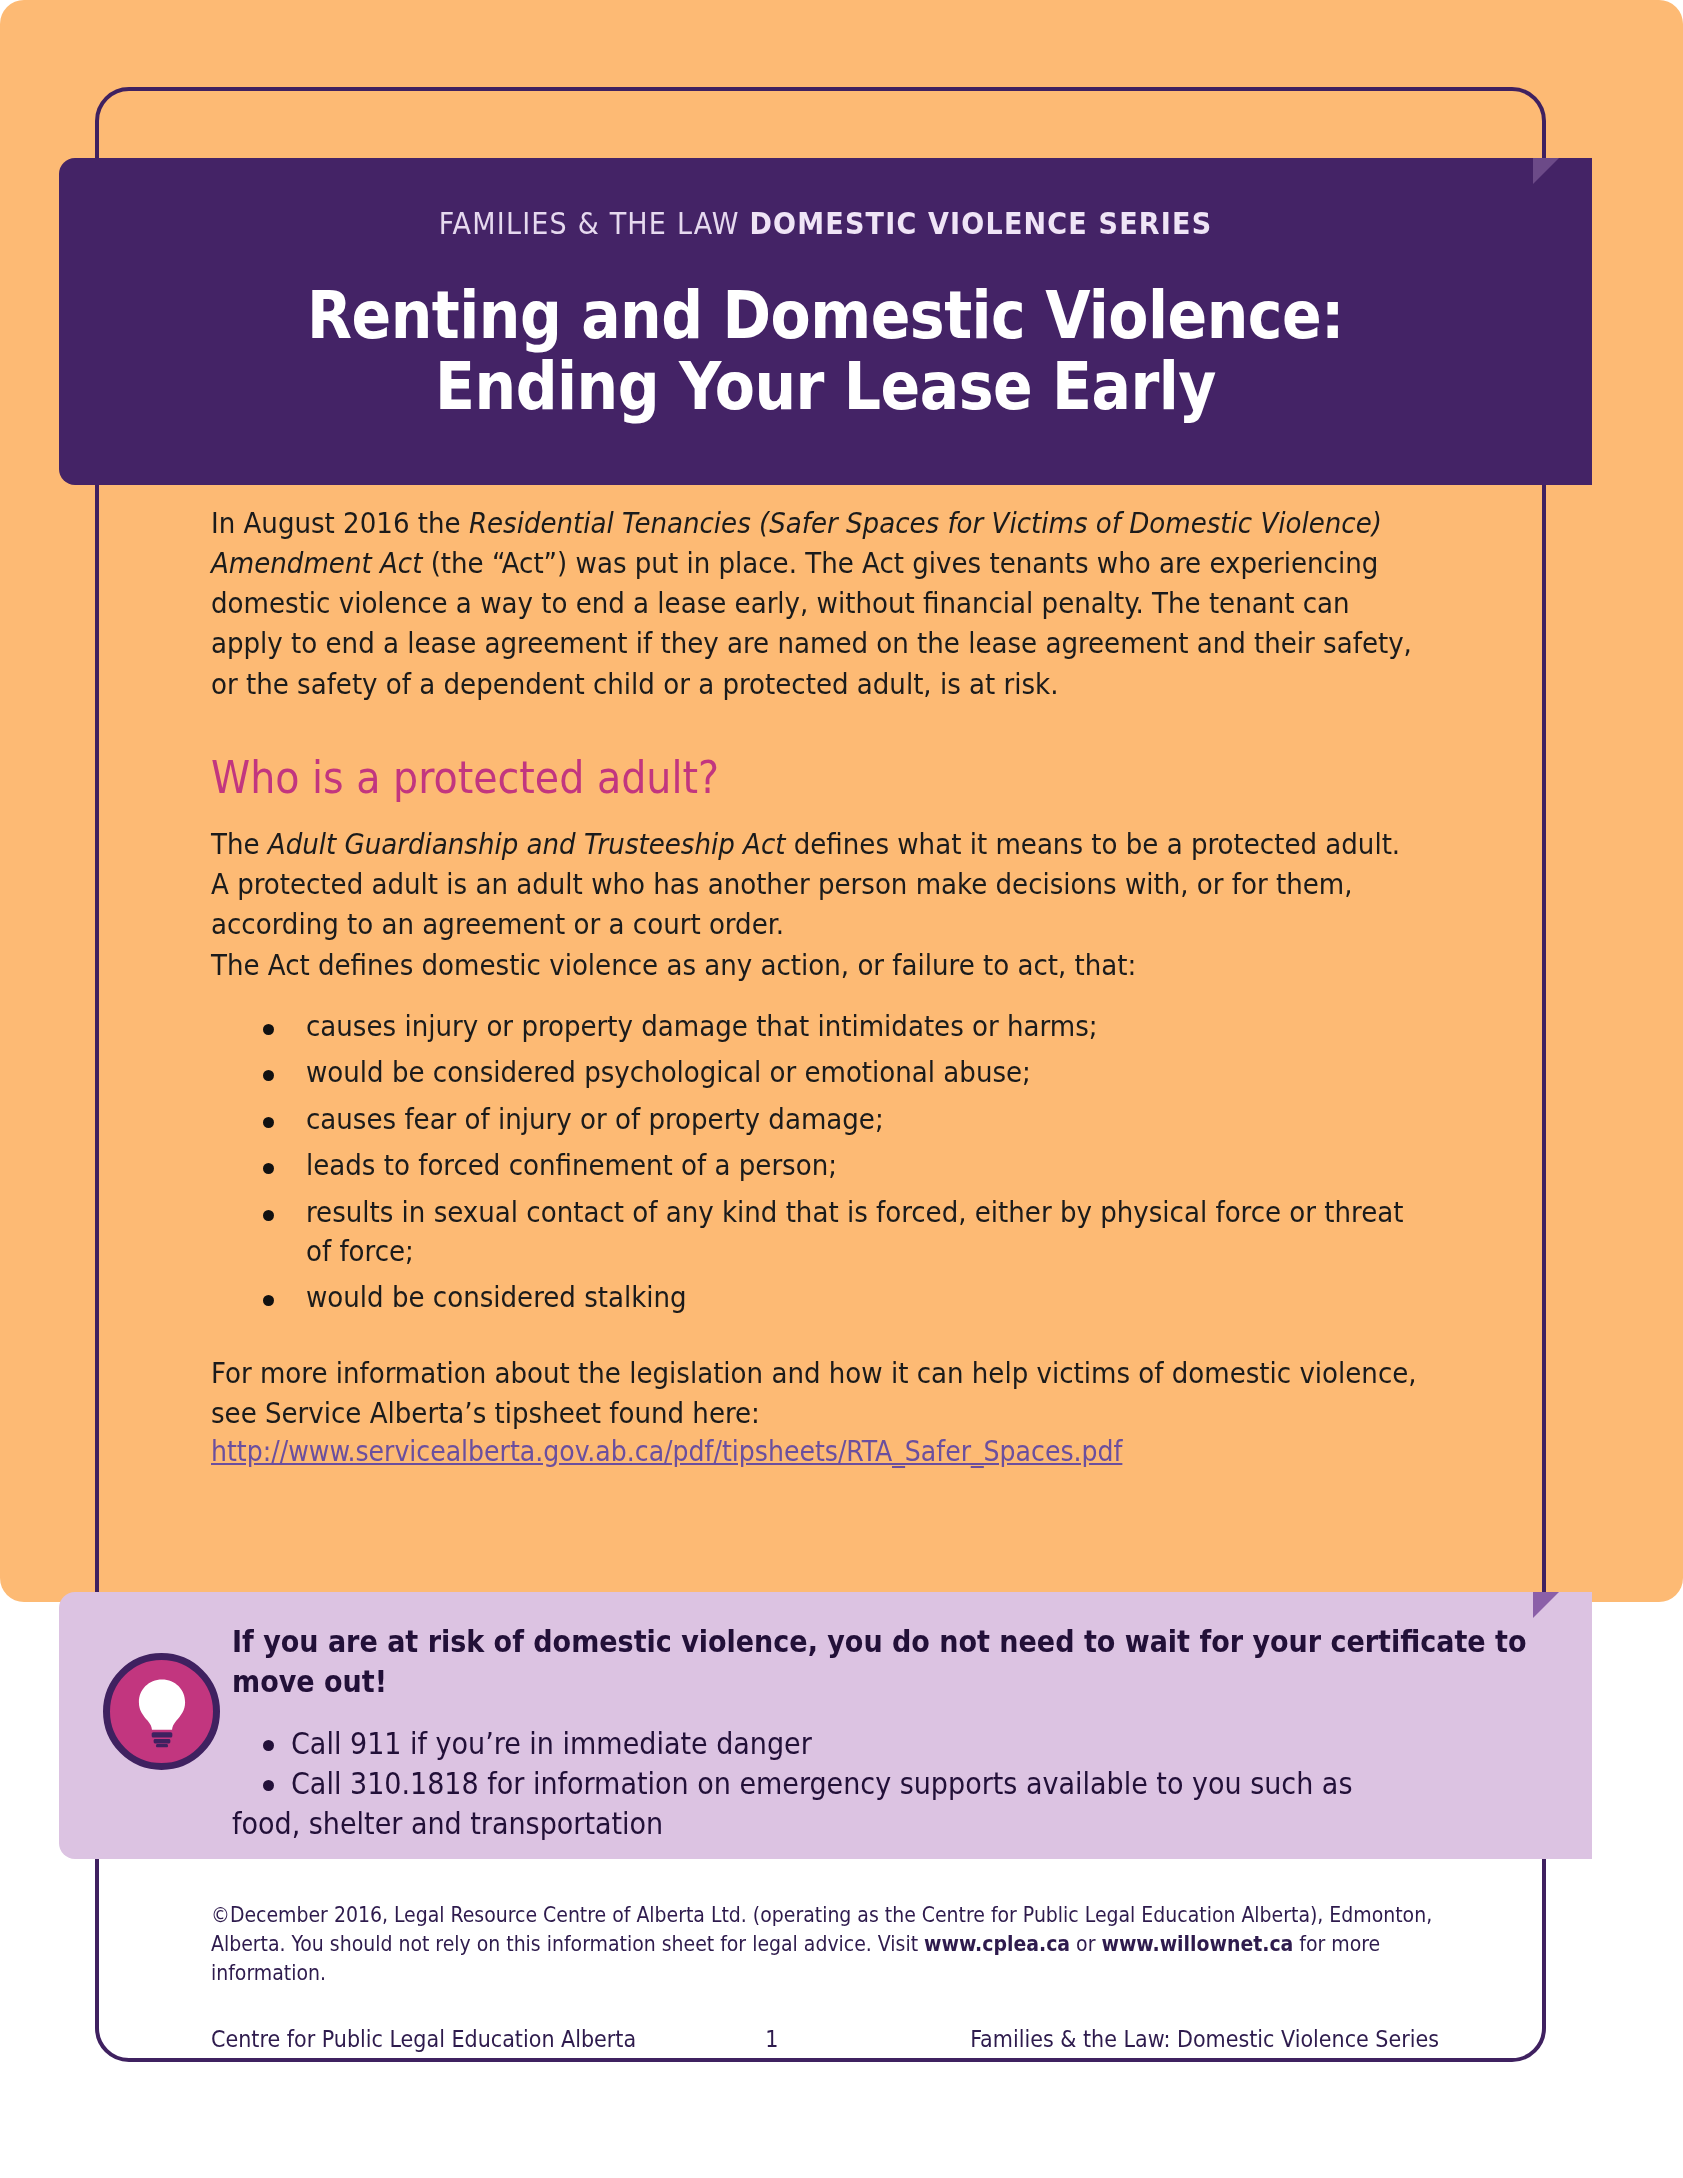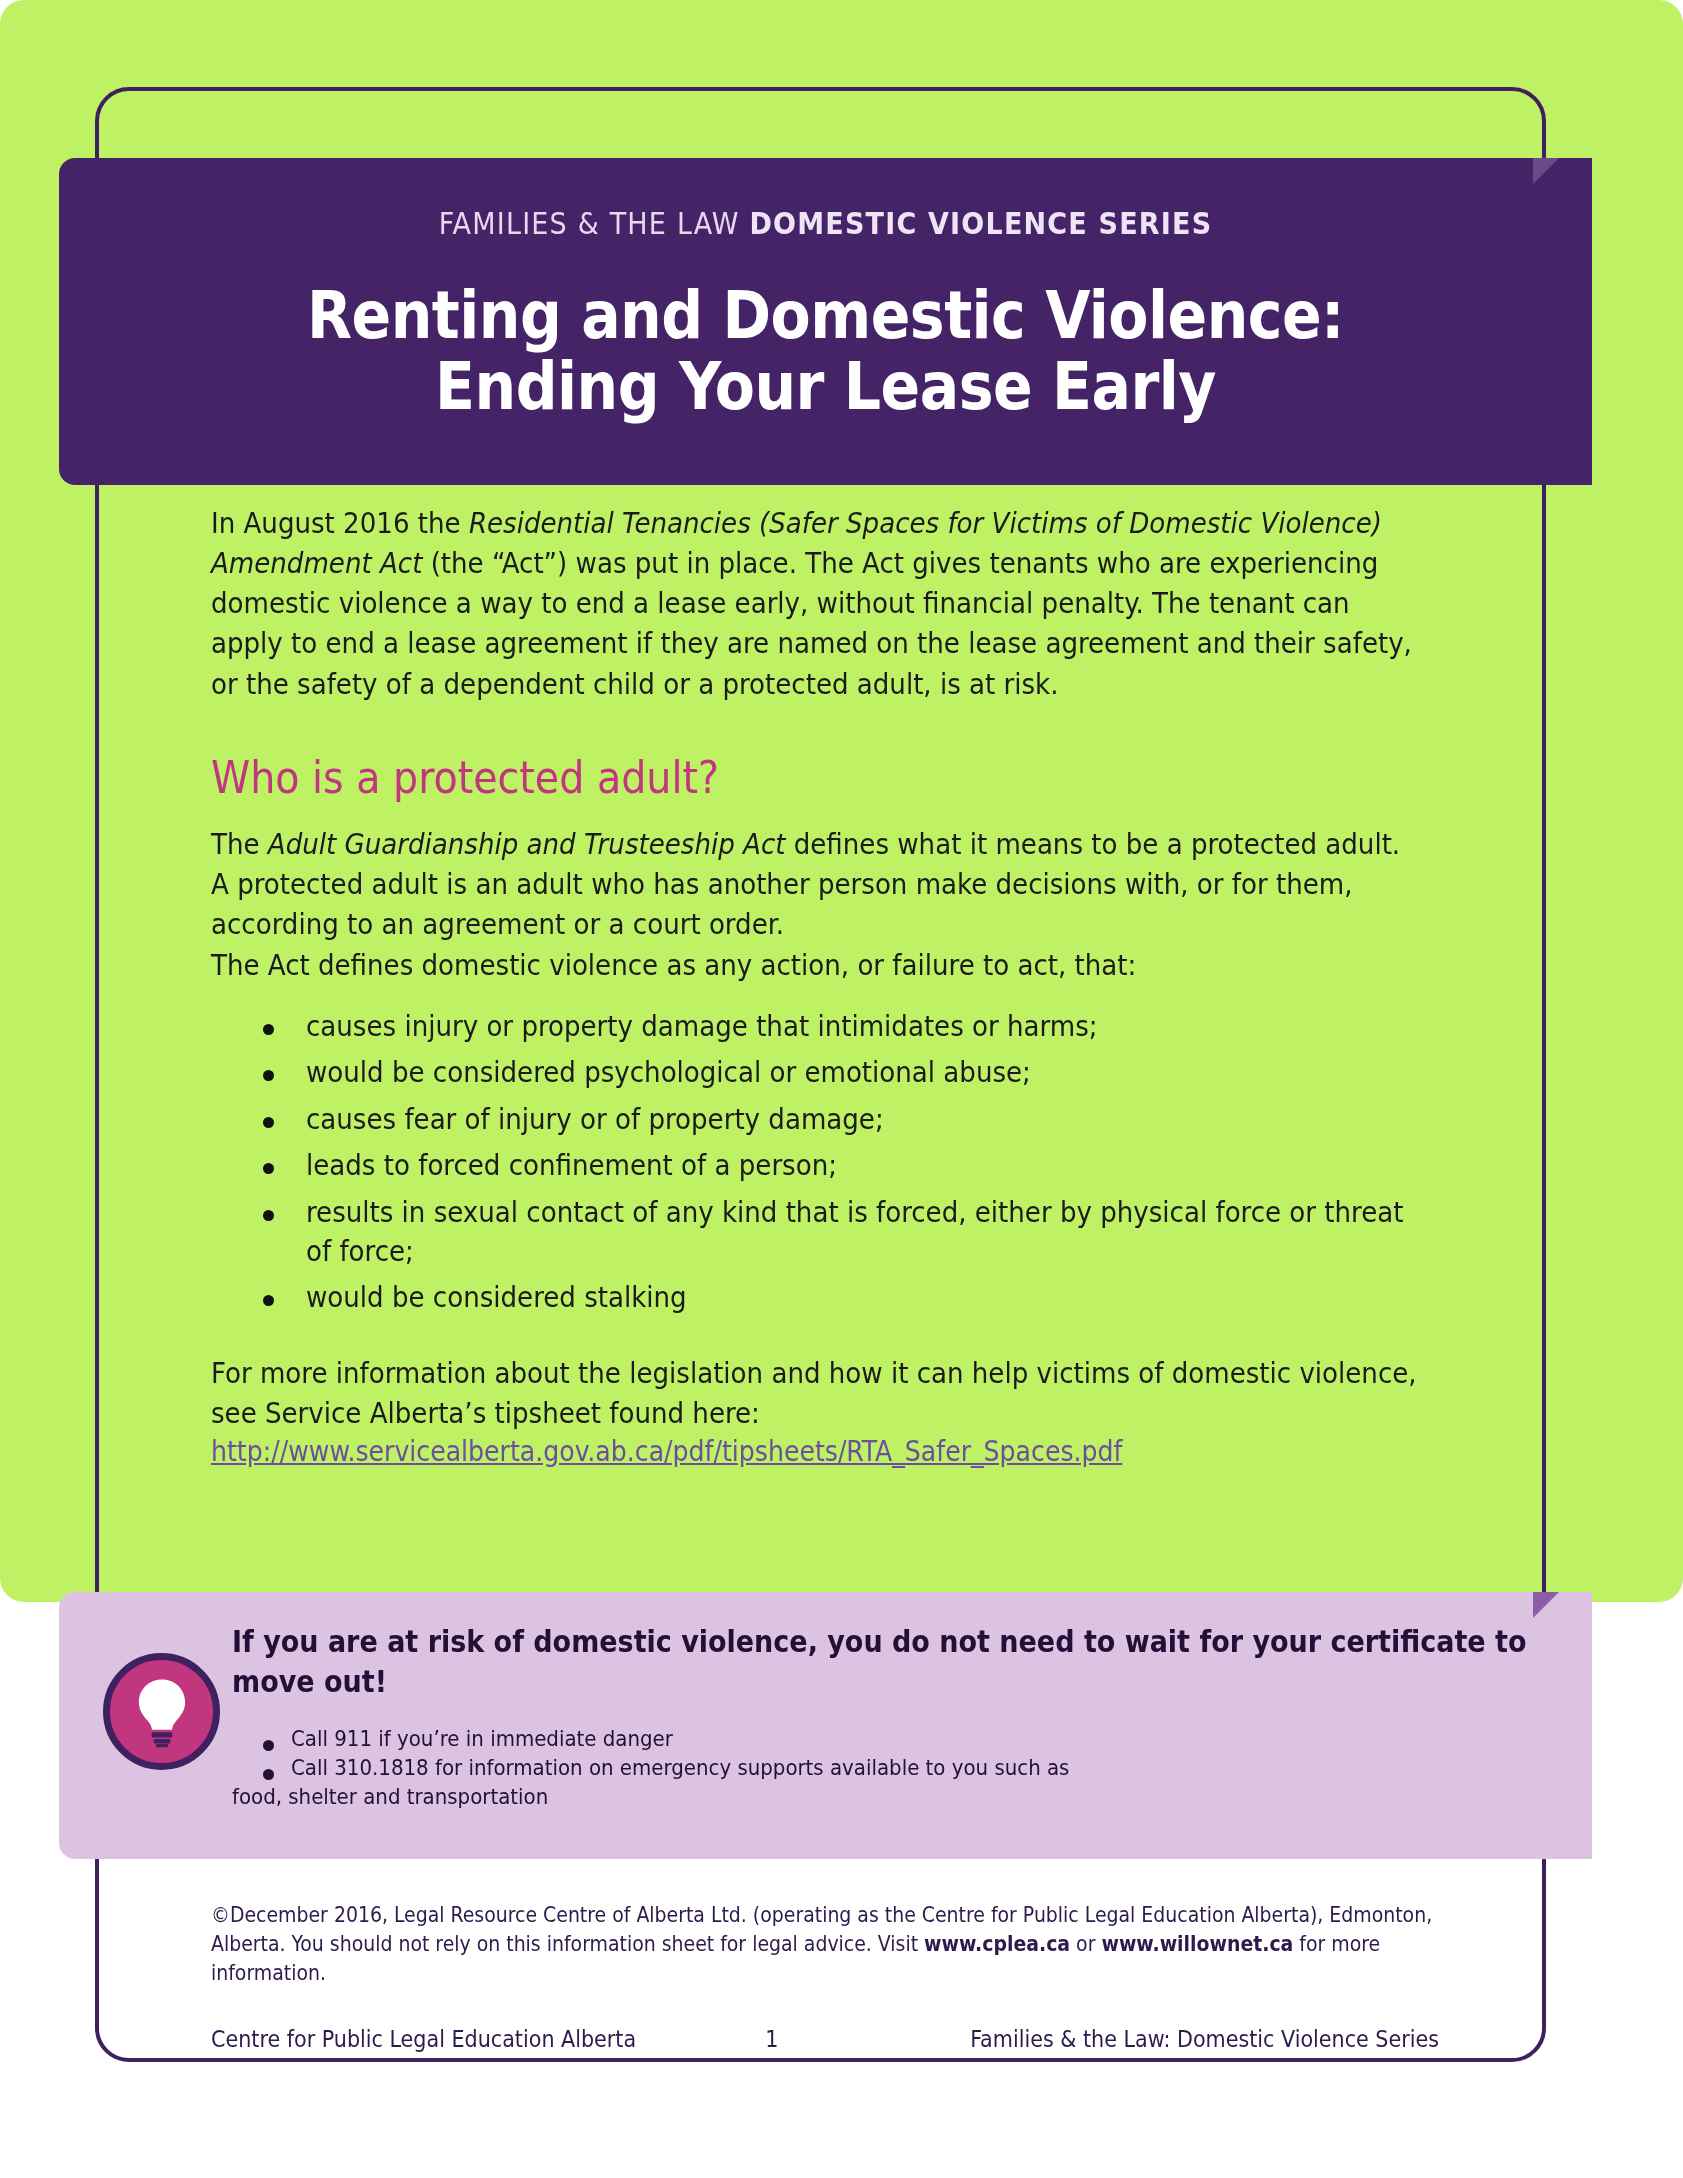--- a/index.html
+++ b/index.html
@@ -14,21 +14,21 @@
     position: relative;
     overflow: hidden;
   }
 
   
   .page {
     position: absolute;
     left: 0; top: 0;
     width: 1683px;
     height: 1602px;
-    background: #bef264;
+    background: #fdba74;
     border-radius: 24px;
   }
 
   
   .card-outline {
     position: absolute;
     left: 95px;
     top: 87px;
     width: 1451px;
     height: 1975px;
@@ -219,21 +219,21 @@
     font-family: "DejaVu Sans Condensed", "Liberation Sans", sans-serif;
   }
   ul.tip-bullets {
     list-style: none;
     margin: 22px 0 0 0;
     padding: 0 0 0 59px;
   }
   ul.tip-bullets li {
     position: relative;
     color: #221038;
-    font-size: 22px;
+    font-size: 30px;
     line-height: 1.33;
     font-family: "DejaVu Sans Condensed", "Liberation Sans", sans-serif;
   }
   ul.tip-bullets li::before {
     content: "";
     position: absolute;
     left: -28px;
     top: 16px;
     width: 11px;
     height: 11px;

